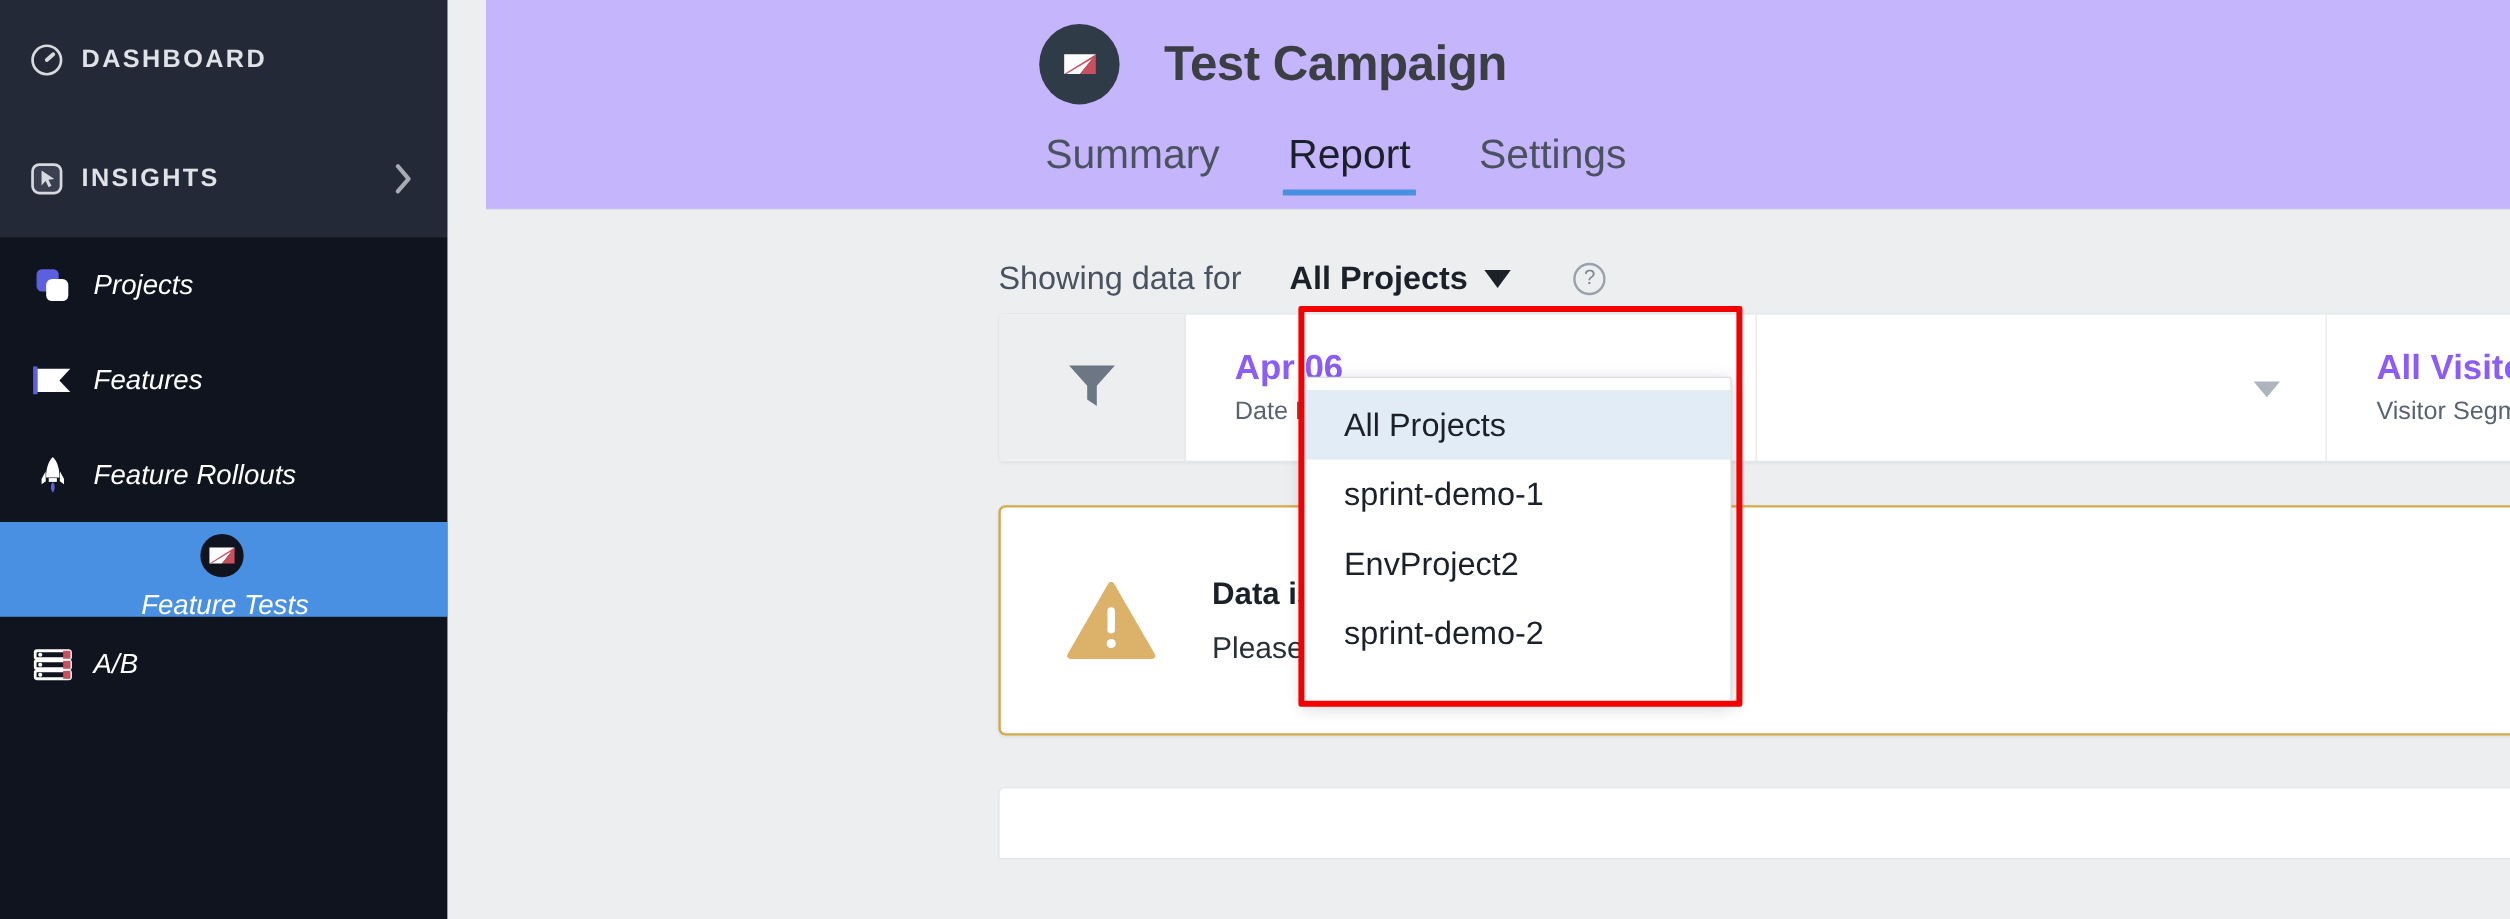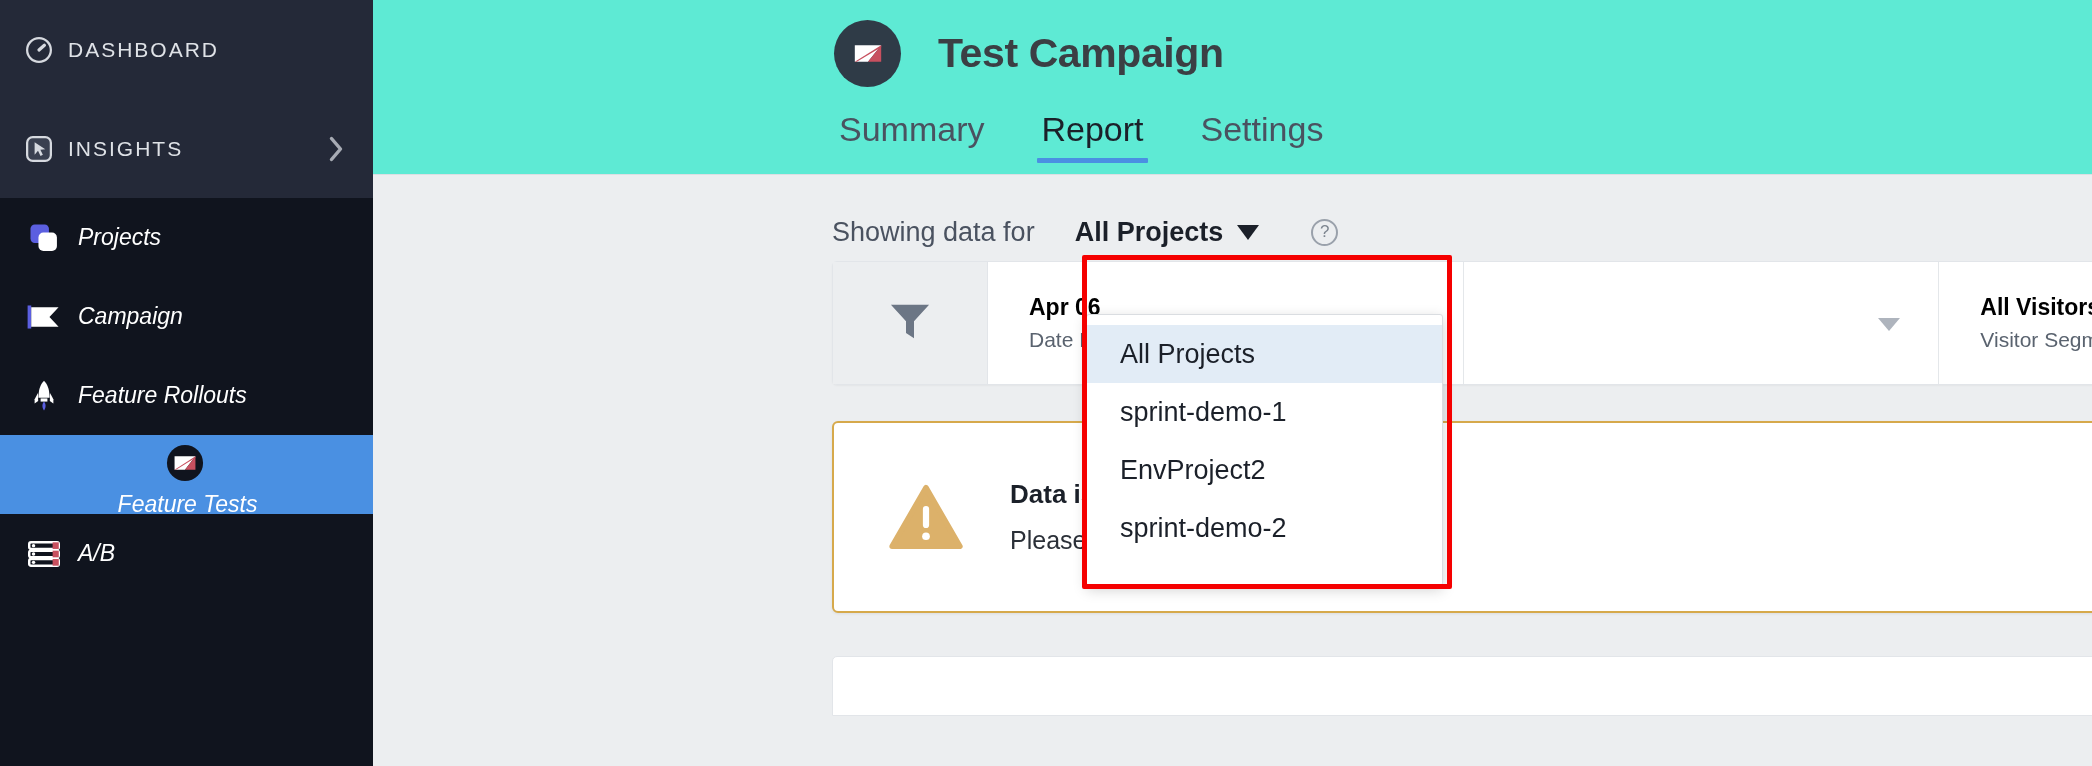--- a/index.html
+++ b/index.html
@@ -23,21 +23,21 @@
   .sb-group {
     display: flex; align-items: center;
     height: 99px;
     padding: 0 26px 0 16px;
     color: #d6d9df;
     cursor: pointer;
     position: relative;
   }
   .sb-group .gi { width: 46px; flex: 0 0 46px; display: flex; align-items: center; justify-content: center; }
   .sb-group .glabel {
-    font-size: 21px; letter-spacing: 2.0px; font-weight: 400;
+    font-size: 21px; letter-spacing: 2.0px; font-weight: 700;
     color: #dfe2e7; flex: 1; margin-left: 6px; white-space: nowrap;
   }
   .sb-group .chev { flex: 0 0 auto; display: flex; align-items: center; }
 
   .sb-sub { background: #10141e; }
   .sb-item {
     display: flex; align-items: center;
     height: 79px;
     padding: 0 20px 0 16px;
     cursor: pointer;
@@ -47,22 +47,23 @@
   .sb-item .ilabel {
     font-size: 23px; color: #ffffff; font-weight: 400; white-space: nowrap;
     margin-left: 6px;
   }
   .sb-item.active { background: #4a90e2; flex-direction: column; }
 
   
   #main { flex: 1; height: 766px; position: relative; background: #eceef0; overflow: hidden; }
 
   #topbar {
-    height: 175px; background: #5eead4; position: relative;
+    height: 175px; background: #c4b5fd; position: relative;
     border-bottom: 1px solid #dcdfe3;
+    margin-left: 32px;
   }
   #campaign-head { display: flex; align-items: center; padding: 20px 0 0 461px; }
   #campaign-logo {
     width: 67px; height: 67px; border-radius: 50%;
     background: #2f3b47; flex: 0 0 67px;
     display: flex; align-items: center; justify-content: center;
   }
   #campaign-title {
     font-size: 41px; font-weight: bold; color: #3b3f44;
     margin-left: 37px; letter-spacing: -0.4px;
@@ -112,21 +113,21 @@
     width: 155px; flex: 0 0 155px; background: #eceef0;
     display: flex; align-items: center; justify-content: center;
     border-right: 1px solid #e2e5e9; cursor: pointer;
   }
   .fb-cell {
     flex: 1; display: flex; flex-direction: column; justify-content: center;
     padding-left: 41px; position: relative; cursor: pointer;
     border-right: 1px solid #e4e7ea;
   }
   .fb-cell:last-child { border-right: none; }
-  .fb-title { font-size: 23px; font-weight: bold; color: #000000; white-space: nowrap; }
+  .fb-title { font-size: 29px; font-weight: bold; color: #8b5cf6; white-space: nowrap; }
   .fb-sub { font-size: 21px; color: #5a636f; margin-top: 7px; white-space: nowrap; }
   .fb-caret {
     position: absolute; right: 38px; top: 50%; margin-top: -5px;
     width: 0; height: 0;
     border-left: 11px solid transparent; border-right: 11px solid transparent;
     border-top: 13px solid #aeb4bd;
   }
 
   
   #warning-card {
@@ -213,21 +214,21 @@
         <span class="ilabel">Projects</span>
       </div>
 
       <div class="sb-item">
         <span class="ii">
           <svg width="34" height="26" viewBox="0 0 28 20">
               <path d="M2 2 L2 18" stroke="#5b5fe0" stroke-width="3" stroke-linecap="square"></path>
               <path d="M3.5 2 L26 2 L18.5 10 L26 18 L3.5 18 Z" fill="#ffffff"></path>
             </svg>
         </span>
-        <span class="ilabel">Campaign</span>
+        <span class="ilabel">Features</span>
       </div>
 
       <div class="sb-item">
         <span class="ii">
           <svg width="30" height="34" viewBox="0 0 24 28">
               <path d="M12 1.5 C15.6 5 16.6 10.5 16.6 15.5 L7.4 15.5 C7.4 10.5 8.4 5 12 1.5 Z" fill="#ffffff"></path>
               <path d="M7 11.5 L4.3 16.6 L4.3 20.2 L7.2 18.2 Z" fill="#ffffff"></path>
               <path d="M17 11.5 L19.7 16.6 L19.7 20.2 L16.8 18.2 Z" fill="#ffffff"></path>
               <path d="M12 18.6 C13.6 20.6 13.9 23.3 12 26 C10.1 23.3 10.4 20.6 12 18.6 Z" fill="#5b5fe0"></path>
               <rect x="9.2" y="16" width="5.6" height="2.6" fill="#ffffff"></rect>

